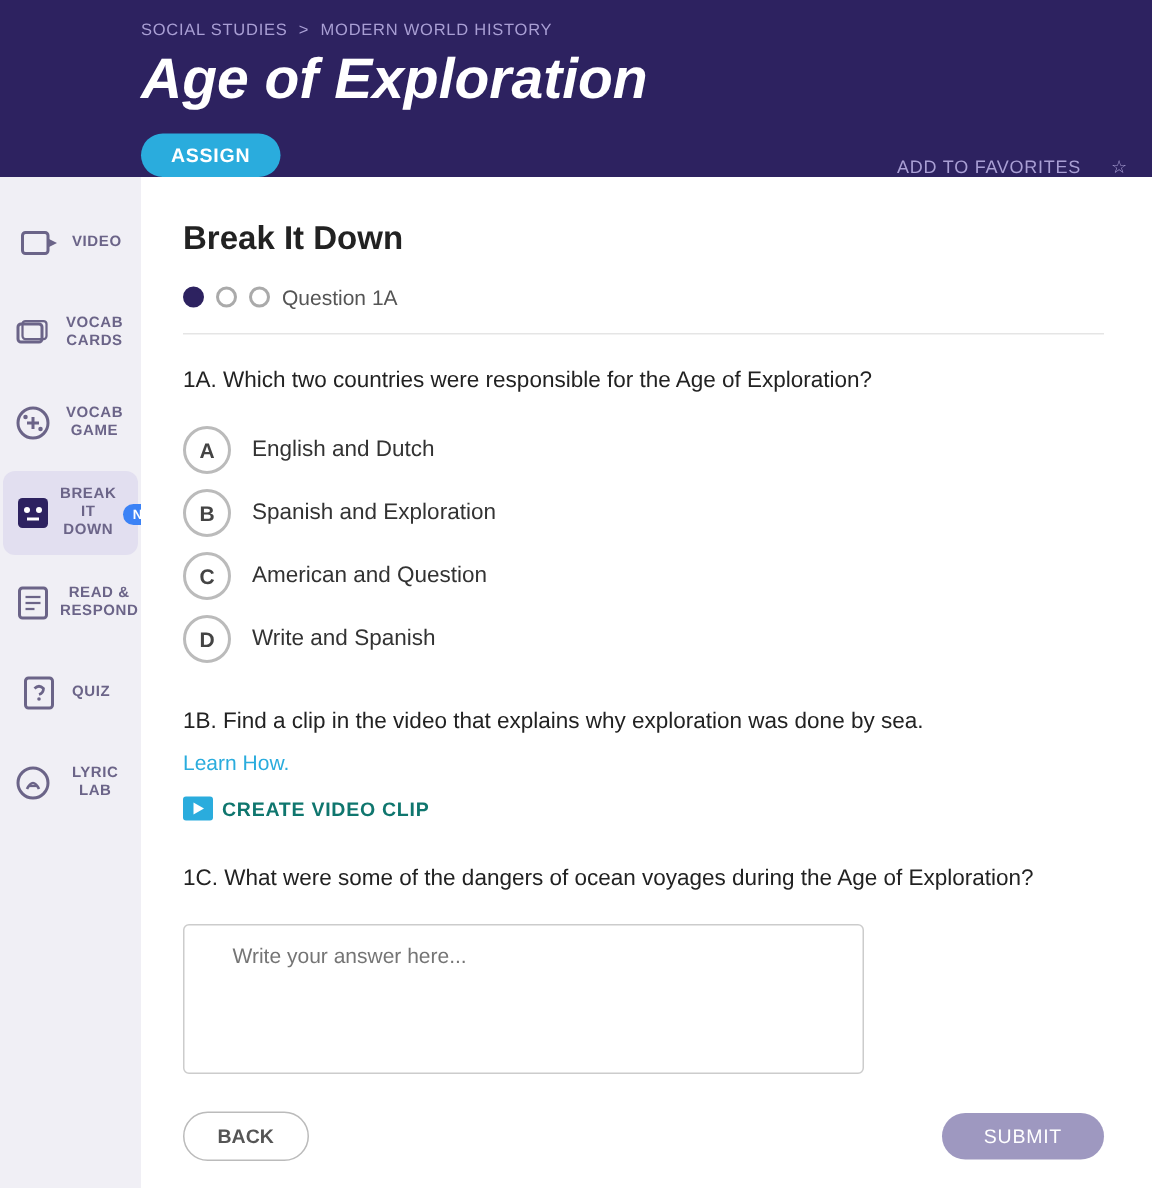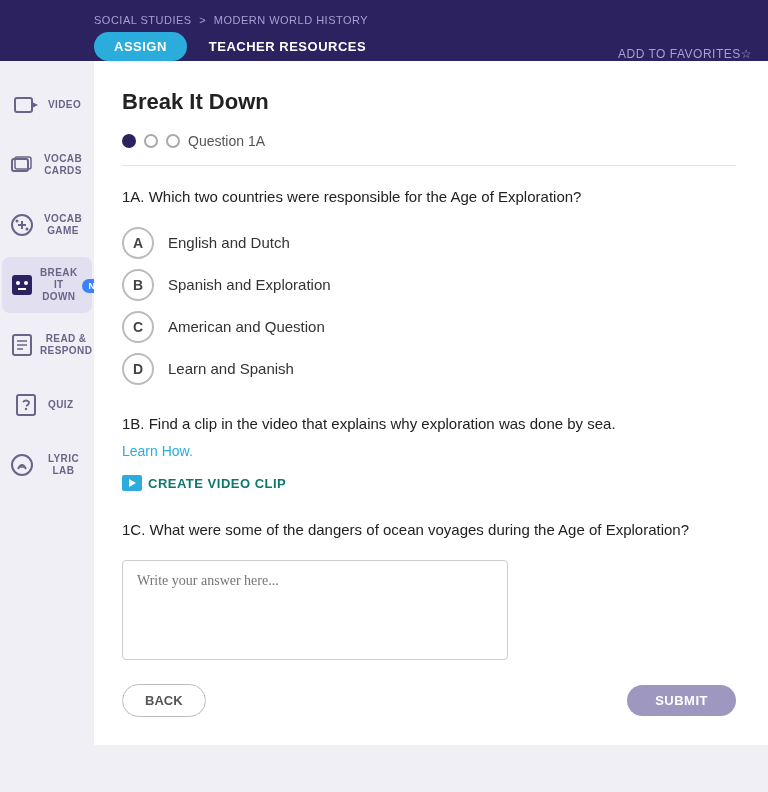--- a/index.html
+++ b/index.html
@@ -58,21 +58,21 @@
     }
     .add-favorites {
       color: #a99fd4;
       font-size: 12px;
       text-transform: uppercase;
       letter-spacing: 0.5px;
       cursor: pointer;
       margin-right: 16px;
       display: flex;
       align-items: center;
-      gap: 0;
+      gap: 20px;
     }
 
     
     .layout { display: flex; }
     .sidebar {
       width: 94px;
       background: #f0eff5;
       padding: 16px 0;
       display: flex;
       flex-direction: column;
@@ -214,29 +214,29 @@
     .clip-icon::after {
       content: '';
       border-left: 7px solid #fff;
       border-top: 4px solid transparent;
       border-bottom: 4px solid transparent;
     }
 
     
     .textarea-wrapper { margin-top: 8px; }
     textarea {
-      width: 386px;
+      width: 454px;
       height: 100px;
       border: 1px solid #ccc;
       border-radius: 4px;
-      padding: 12px 14px;
+      padding: 12px 32px;
       font-size: 14px;
       color: #999;
       resize: none;
-      font-family: Liberation Serif, serif;
+      font-family: Liberation Sans, sans-serif;
       outline: none;
     }
 
     
     .bottom-nav {
       display: flex;
       justify-content: space-between;
       align-items: center;
       margin-top: 20px;
     }
@@ -251,43 +251,43 @@
       cursor: pointer;
       text-transform: uppercase;
       text-align: right;
     }
     .btn-submit {
       background: #9e98c0;
       border: none;
       border-radius: 20px;
       padding: 8px 28px;
       font-size: 13px;
-      font-weight: 700;
+      font-weight: 400;
       color: #fff;
       cursor: pointer;
       text-transform: uppercase;
       letter-spacing: 0.5px;
     }
 
     
     svg { fill: #6b6488; }
   </style>
 </head>
 <body>
 
 <div class="header">
   <div class="breadcrumb">
     <span>SOCIAL STUDIES</span>
     <span class="sep">&gt;</span>
     <span>MODERN WORLD HISTORY</span>
   </div>
+  <div class="page-title">Age of Exploration</div>
   <div class="header-tabs">
     <div class="header-tabs-left">
       <button class="btn-assign">ASSIGN</button>
-      <button class="btn-teacher">TEACHER RESOURCES</button>
     </div>
     <div class="add-favorites">
       <span>ADD TO FAVORITES</span>
       <span>☆</span>
     </div>
   </div>
 </div>
 
 <div class="layout">
 
@@ -399,21 +399,21 @@
       <div class="option-item">
         <div class="option-circle">B</div>
         <span class="option-text">Spanish and Exploration</span>
       </div>
       <div class="option-item">
         <div class="option-circle">C</div>
         <span class="option-text">American and Question</span>
       </div>
       <div class="option-item">
         <div class="option-circle">D</div>
-        <span class="option-text">Learn and Spanish</span>
+        <span class="option-text">Write and Spanish</span>
       </div>
     </div>
 
     
     <p class="question-text question-1b">1B. Find a clip in the video that explains why exploration was done by sea.</p>
     <a class="learn-how">Learn How.</a>
     <button class="create-clip-btn">
       <span class="clip-icon"></span>
       <span>CREATE VIDEO CLIP</span>
     </button>

